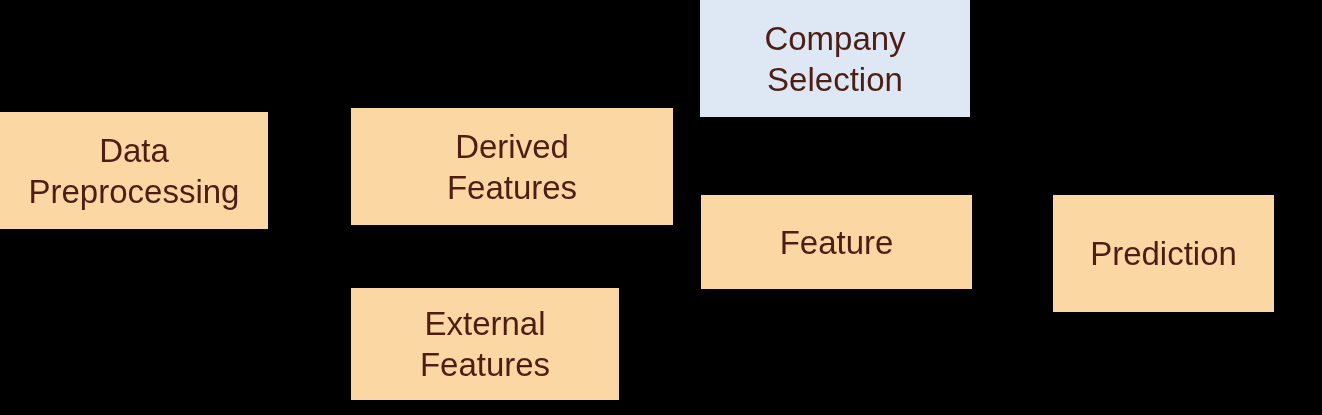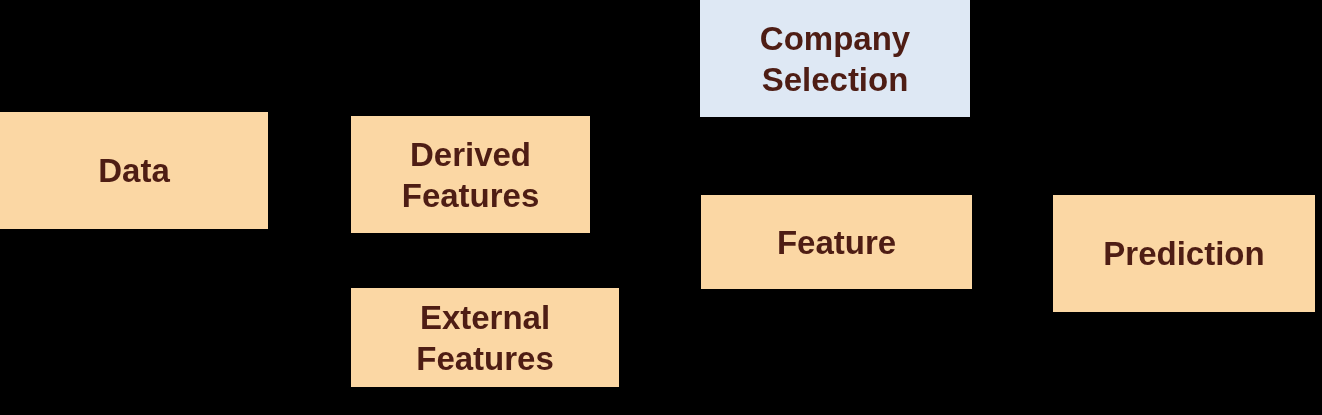--- a/index.html
+++ b/index.html
@@ -27,36 +27,36 @@
     position: absolute;
     display: flex;
     flex-direction: column;
     align-items: center;
     justify-content: center;
     text-align: center;
     box-sizing: border-box;
   }
   .node .line {
     display: block;
-    font-weight: bold;
+    font-weight: normal;
     font-size: 33px;
     line-height: 41px;
     color: var(--label-color, #4E1D14);
     white-space: nowrap;
     text-align: right;
   }
   .node.process { background: var(--process-fill, #FBD7A4); }
   .node.feedback { background: var(--feedback-fill, #DEE8F4); }
 
   #node-data-preprocessing { left: 0px;    top: 112px; width: 268px; height: 117px; }
-  #node-derived-features   { left: 351px;  top: 116px; width: 239px; height: 117px; }
-  #node-external-features  { left: 351px;  top: 288px; width: 268px; height: 99px; }
+  #node-derived-features   { left: 351px;  top: 108px; width: 322px; height: 117px; }
+  #node-external-features  { left: 351px;  top: 288px; width: 268px; height: 112px; }
   #node-company-feedback   { left: 700px;  top: 0px;   width: 270px; height: 117px; }
   #node-feature-selection  { left: 701px;  top: 195px; width: 271px; height: 94px; }
-  #node-prediction-model   { left: 1053px; top: 195px; width: 262px; height: 117px; }
+  #node-prediction-model   { left: 1053px; top: 195px; width: 221px; height: 117px; }
 
   .connector-layer path, .connector-layer line {
     stroke: var(--connector-color, #000000);
     stroke-width: 2;
     fill: none;
   }
   .connector-layer .arrowhead-fill {
     fill: var(--connector-color, #000000);
     stroke: none;
   }
@@ -74,20 +74,21 @@
     </defs>
     <line x1="268" y1="172" x2="345" y2="172" marker-end="url(#arrow)"></line>
     <line x1="619" y1="172" x2="695" y2="248" marker-end="url(#arrow)"></line>
     <line x1="619" y1="346" x2="695" y2="260" marker-end="url(#arrow)"></line>
     <line x1="835" y1="117" x2="835" y2="189" marker-end="url(#arrow)"></line>
     <line x1="972" y1="253" x2="1047" y2="253" marker-end="url(#arrow)"></line>
   </svg>
 
   <div class="node process" id="node-data-preprocessing">
     <span class="line">Data</span>
+    <span class="line">Preprocessing</span>
   </div>
 
   <div class="node process" id="node-derived-features">
     <span class="line">Derived</span>
     <span class="line">Features</span>
   </div>
 
   <div class="node process" id="node-external-features">
     <span class="line">External</span>
     <span class="line">Features</span>

